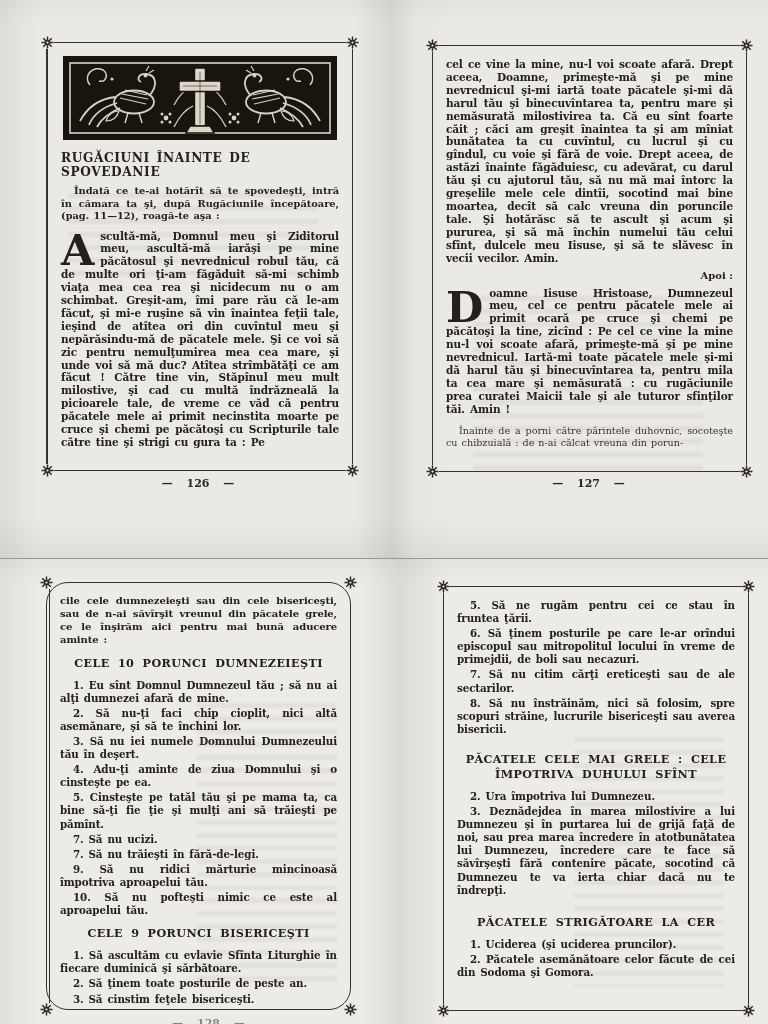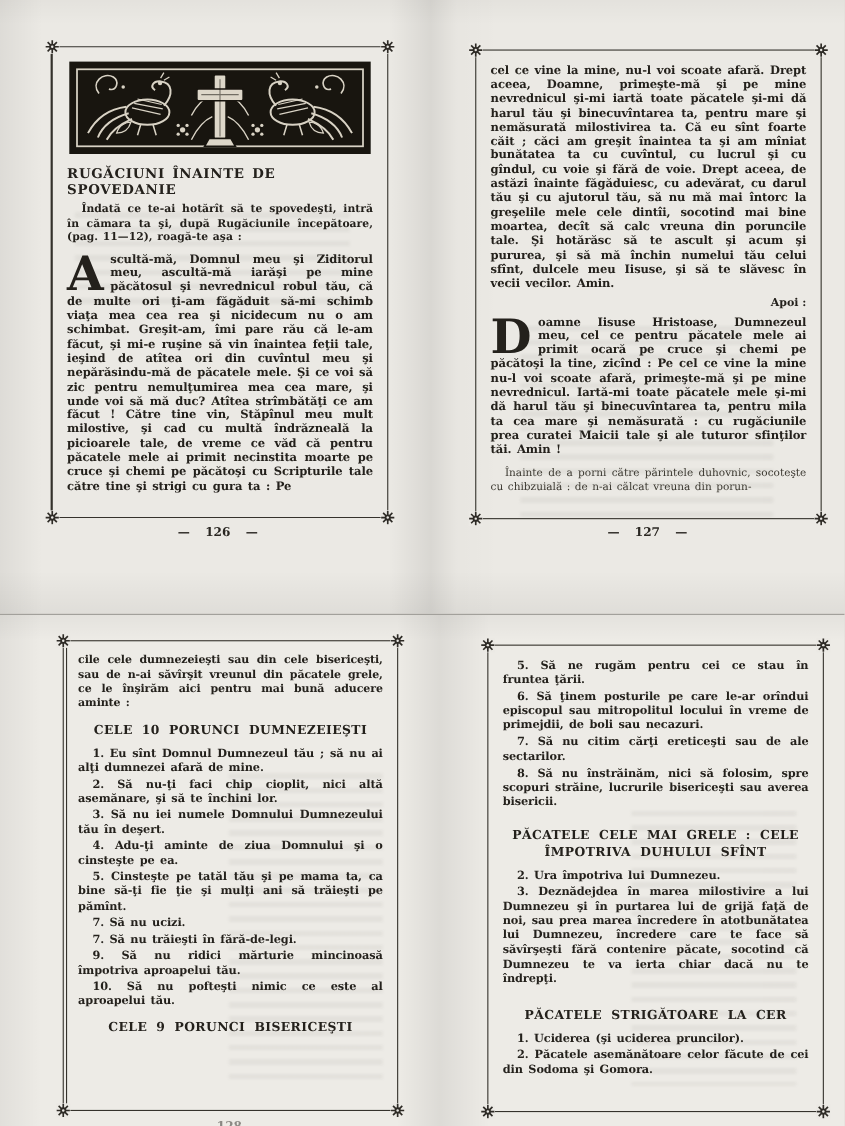--- a/index.html
+++ b/index.html
@@ -15,21 +15,21 @@
   #spread-bottom{top:558px;height:466px;background:#edebe6;border-top:1px solid #9b9893;
     background-image:
       linear-gradient(90deg, rgba(0,0,0,.05), rgba(0,0,0,0) 5%),
       linear-gradient(90deg, rgba(0,0,0,0) 47%, rgba(0,0,0,.07) 52%, rgba(0,0,0,0) 58%),
       linear-gradient(180deg, rgba(0,0,0,.04), rgba(0,0,0,0) 5%);}
   .frame{position:absolute;border:1px solid #35322c;}
   .frame.left-heavy{border-left-width:2px;}
   .frame.double-left::before{content:"";position:absolute;left:2px;top:0;bottom:0;width:1px;background:#35322c;}
   #frame-126{left:46px;top:42px;width:304px;height:427px;}
   #frame-127{left:432px;top:45px;width:313px;height:425px;}
-  #frame-128{left:57px;top:23px;width:303px;height:426px;}
+  #frame-128{left:46px;top:23px;width:303px;height:426px;border-radius:22px;}
   #frame-129{left:443px;top:27px;width:304px;height:423px;}
   .rosette{position:absolute;width:13px;height:13px;line-height:0;background:#ebe9e4;}
   .rosette svg{width:13px;height:13px;display:block;}
   .rosette.tl{left:-7px;top:-7px;} .rosette.tr{right:-7px;top:-7px;}
   .rosette.bl{left:-7px;bottom:-7px;} .rosette.br{right:-7px;bottom:-7px;}
   .content{position:absolute;inset:0;padding:8px 13px;overflow:hidden;}
   
   .para{margin:0 0 2px 0;font-size:10.5px;line-height:12.9px;font-weight:bold;
     text-align:justify;word-spacing:1.5px;letter-spacing:-.1px;}
   .dropcap{float:left;font-size:43px;line-height:34px;font-weight:bold;
@@ -285,20 +285,25 @@
             <p class="item">2. Să nu-ţi faci chip cioplit, nici altă asemănare, şi să te închini lor.</p>
             <p class="item">3. Să nu iei numele Domnului Dumnezeului tău în deşert.</p>
             <p class="item">4. Adu-ţi aminte de ziua Domnului şi o cinsteşte pe ea.</p>
             <p class="item">5. Cinsteşte pe tatăl tău şi pe mama ta, ca bine să-ţi fie ţie şi mulţi ani să trăieşti pe pămînt.</p>
             <p class="item">7. Să nu ucizi.</p>
             <p class="item">7. Să nu trăieşti în fără-de-legi.</p>
             <p class="item">9. Să nu ridici mărturie mincinoasă împotriva aproapelui tău.</p>
             <p class="item">10. Să nu pofteşti nimic ce este al aproapelui tău.</p>
           </div>
         <h2 class="heading">CELE 9 PORUNCI BISERICEŞTI</h2>
+        <div class="list">
+            <p class="item">1. Să ascultăm cu evlavie Sfînta Liturghie în fiecare duminică şi sărbătoare.</p>
+            <p class="item">2. Să ţinem toate posturile de peste an.</p>
+            <p class="item">3. Să cinstim feţele bisericeşti.</p>
+          </div>
       </div>
     </div>
     <div id="pn-128" class="page-number">— 128 —</div>
 
     <div id="frame-129" class="frame">
       <span class="rosette tl">
           <svg viewBox="0 0 13 13">
             <g stroke="#2e2b26" stroke-width="1.5">
               <line x1="6.5" y1="0.5" x2="6.5" y2="12.5"></line>
               <line x1="0.5" y1="6.5" x2="12.5" y2="6.5"></line>

